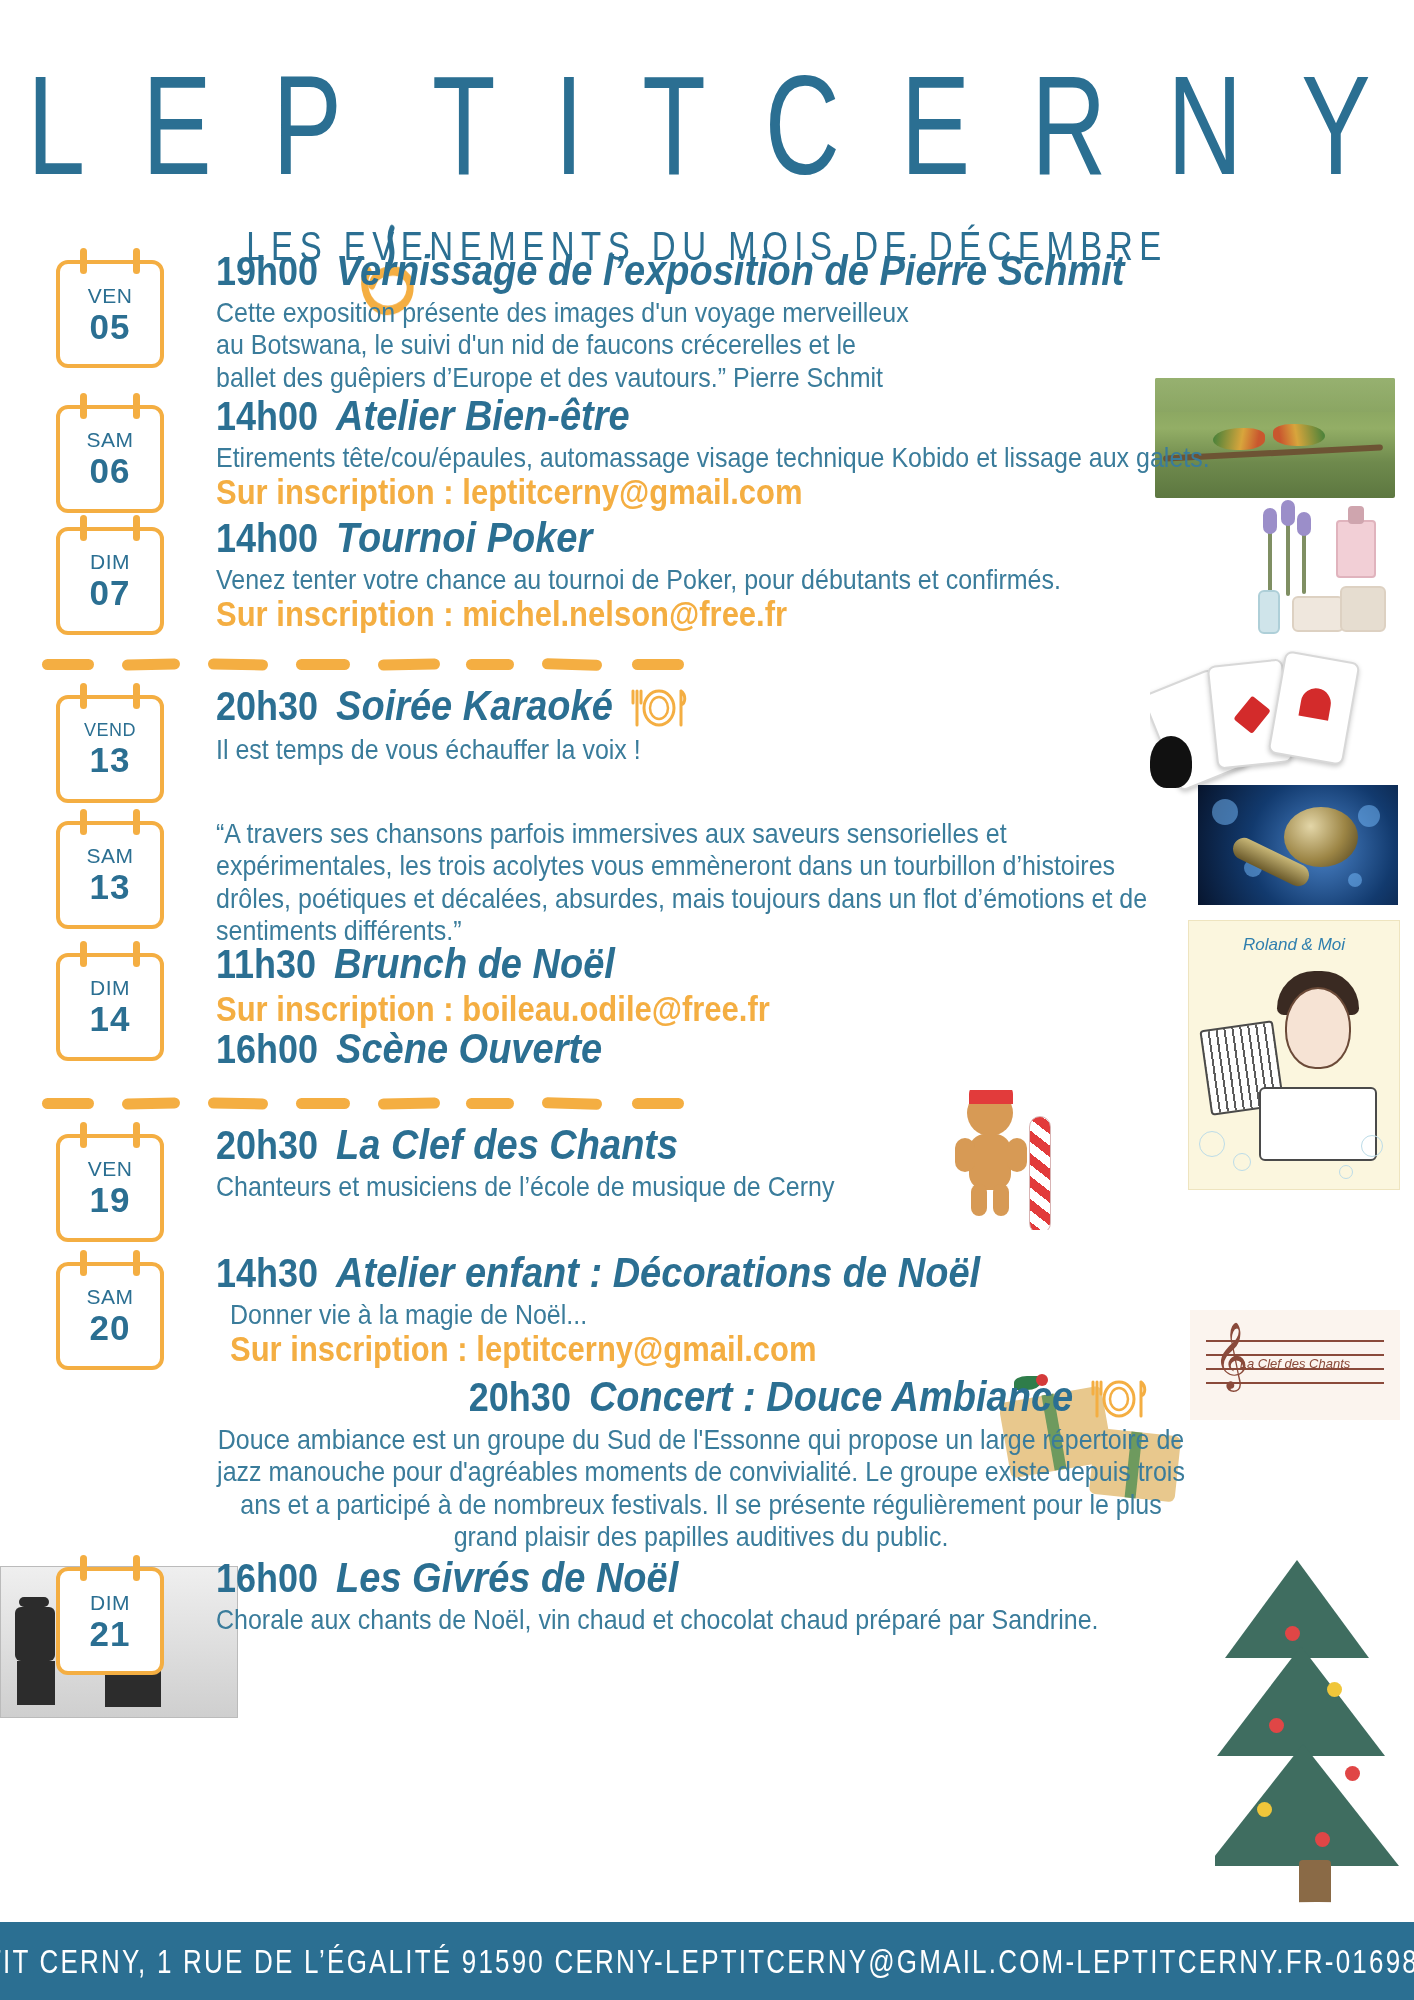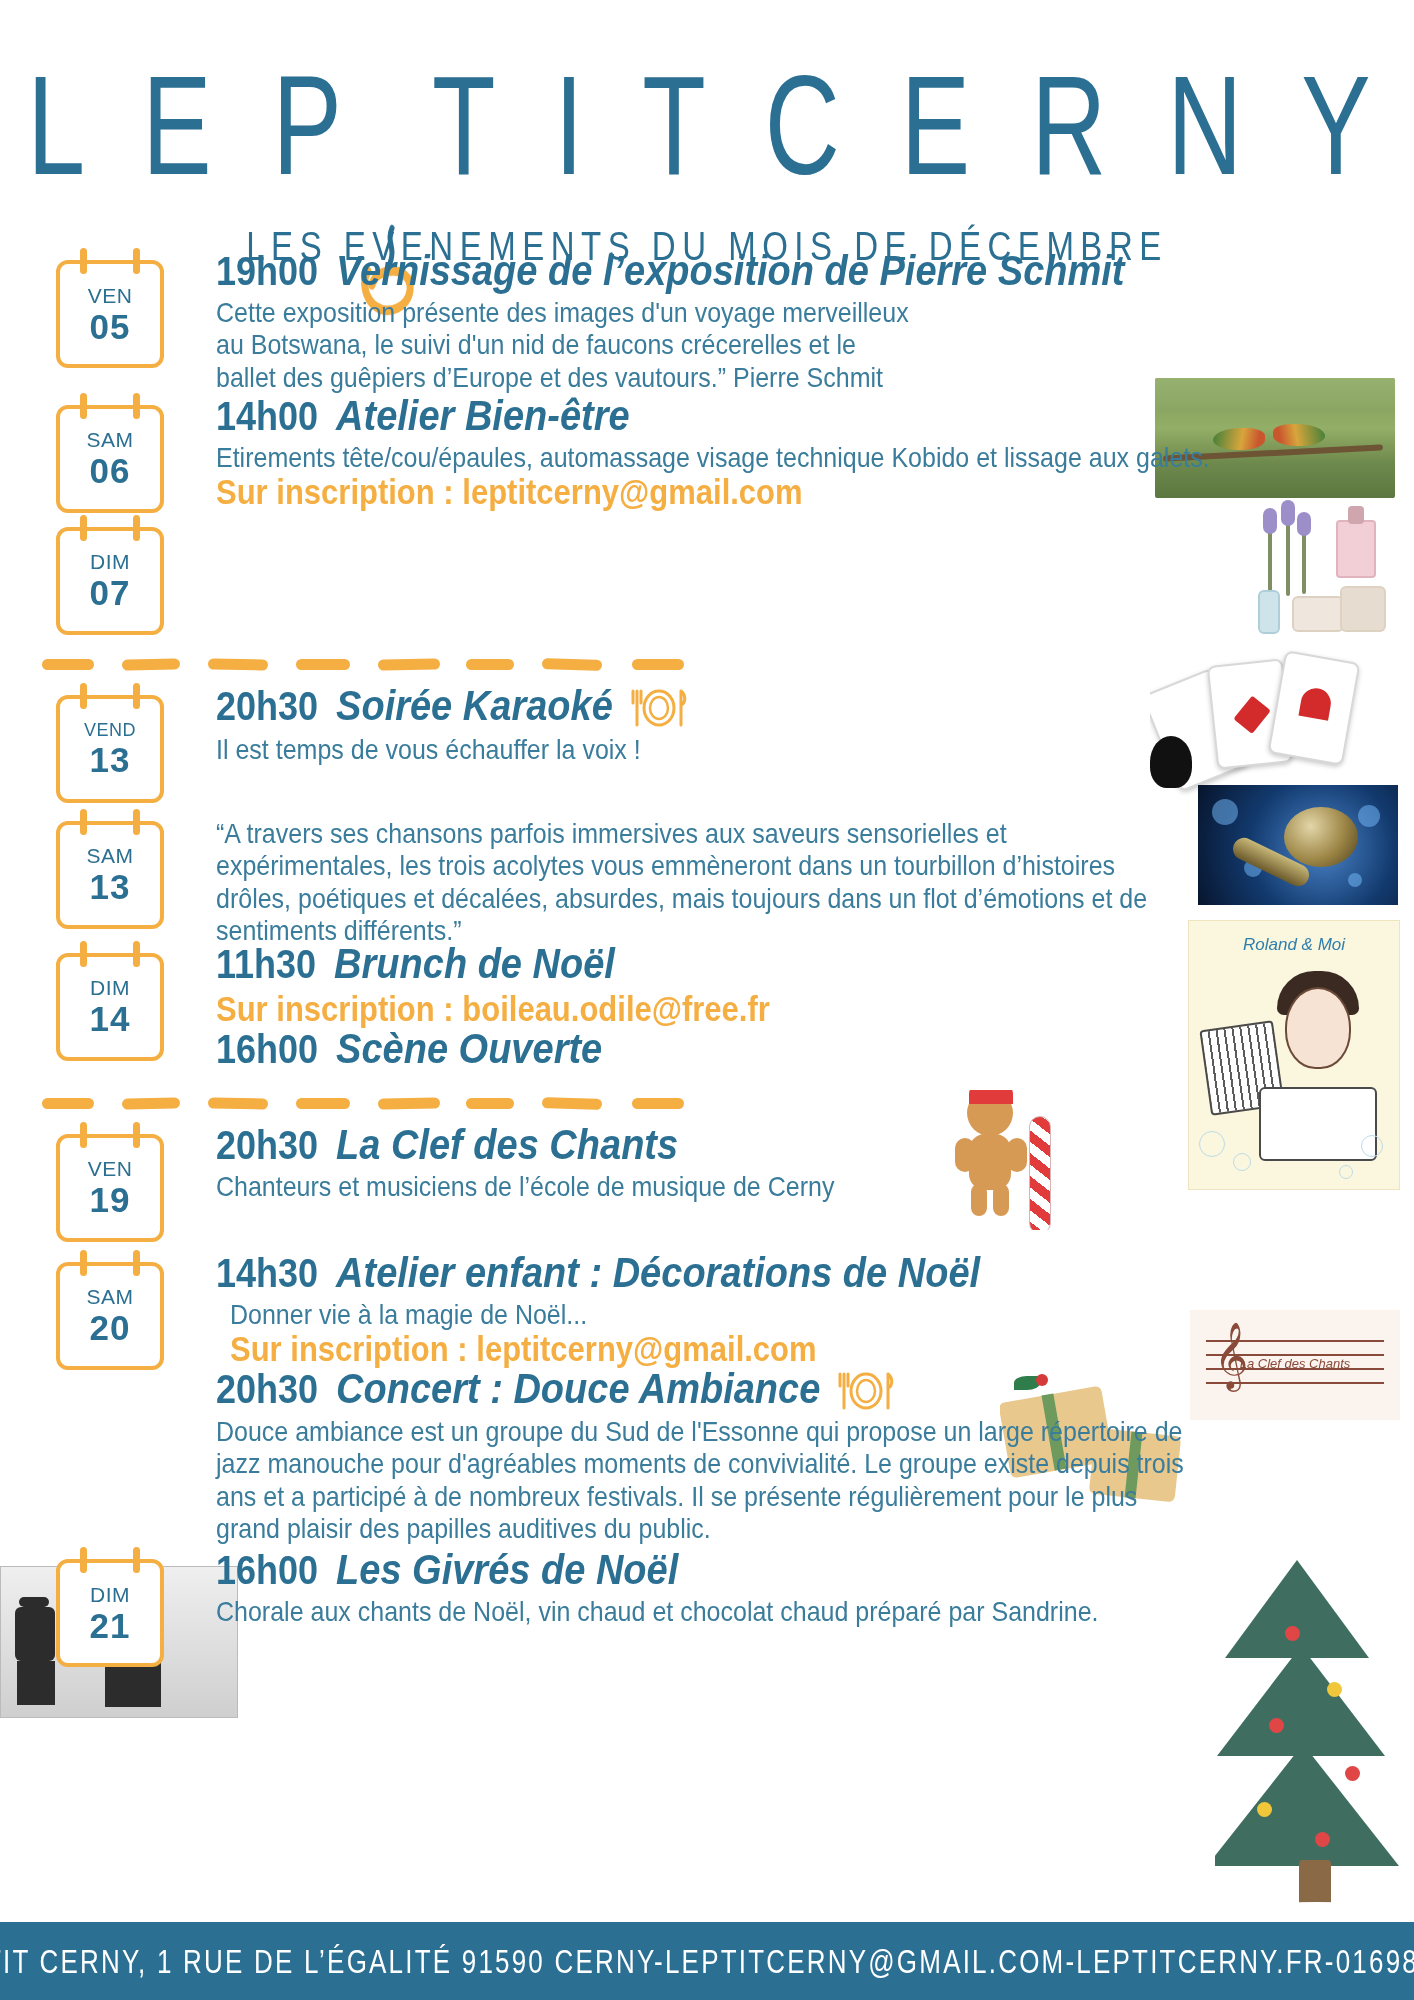--- a/index.html
+++ b/index.html
@@ -338,20 +338,27 @@
 
     <div class="row" style="margin-top:8px;">
       <div class="cal">
         <div class="cal-ring l"></div>
           <div class="cal-ring r"></div>
         <div class="cal-body">
           <div class="cal-dow">DIM</div>
           <div class="cal-day">07</div>
         </div>
       </div>
+      <div class="ev">
+        <div class="ttl">
+          <span class="time">14h00</span><span class="name">Tournoi Poker</span>
+        </div>
+        <div class="desc" style="max-width:990px;">Venez tenter votre chance au tournoi de Poker, pour débutants et confirmés.</div>
+        <span class="signup">Sur inscription : michel.nelson@free.fr</span>
+      </div>
     </div>
 
     <div class="divider" style="margin-top:24px;">
       <span style="left:20px;width:52px;"></span>
         <span style="left:100px;width:58px;transform:rotate(-1.5deg);"></span>
       <span style="left:186px;width:60px;transform:rotate(1deg);"></span>
         <span style="left:274px;width:54px;"></span>
       <span style="left:356px;width:62px;transform:rotate(-1deg);"></span>
         <span style="left:444px;width:48px;"></span>
       <span style="left:520px;width:60px;transform:rotate(1.5deg);"></span>
@@ -457,21 +464,21 @@
         <div class="ttl">
           <span class="time">14h30</span><span class="name">Atelier enfant : Décorations de Noël</span>
         </div>
         <div class="descline">
           <span class="desc">Donner vie à la magie de Noël...</span>
           <span class="signup inline">Sur inscription : leptitcerny@gmail.com</span>
         </div>
       </div>
     </div>
 
-    <div class="row" style="margin-top:2px;">
+    <div class="row" style="margin-top:10px;text-align:center;">
       <div class="cal" style="visibility:hidden;">
         <div class="cal-body">
             <div class="cal-dow"></div>
             <div class="cal-day"></div>
           </div>
       </div>
       <div class="ev">
         <div class="ttl">
           <span class="time">20h30</span><span class="name">Concert : Douce Ambiance</span><span class="plate">
             <svg width="64" height="38" viewBox="0 0 64 38" aria-hidden="true">

